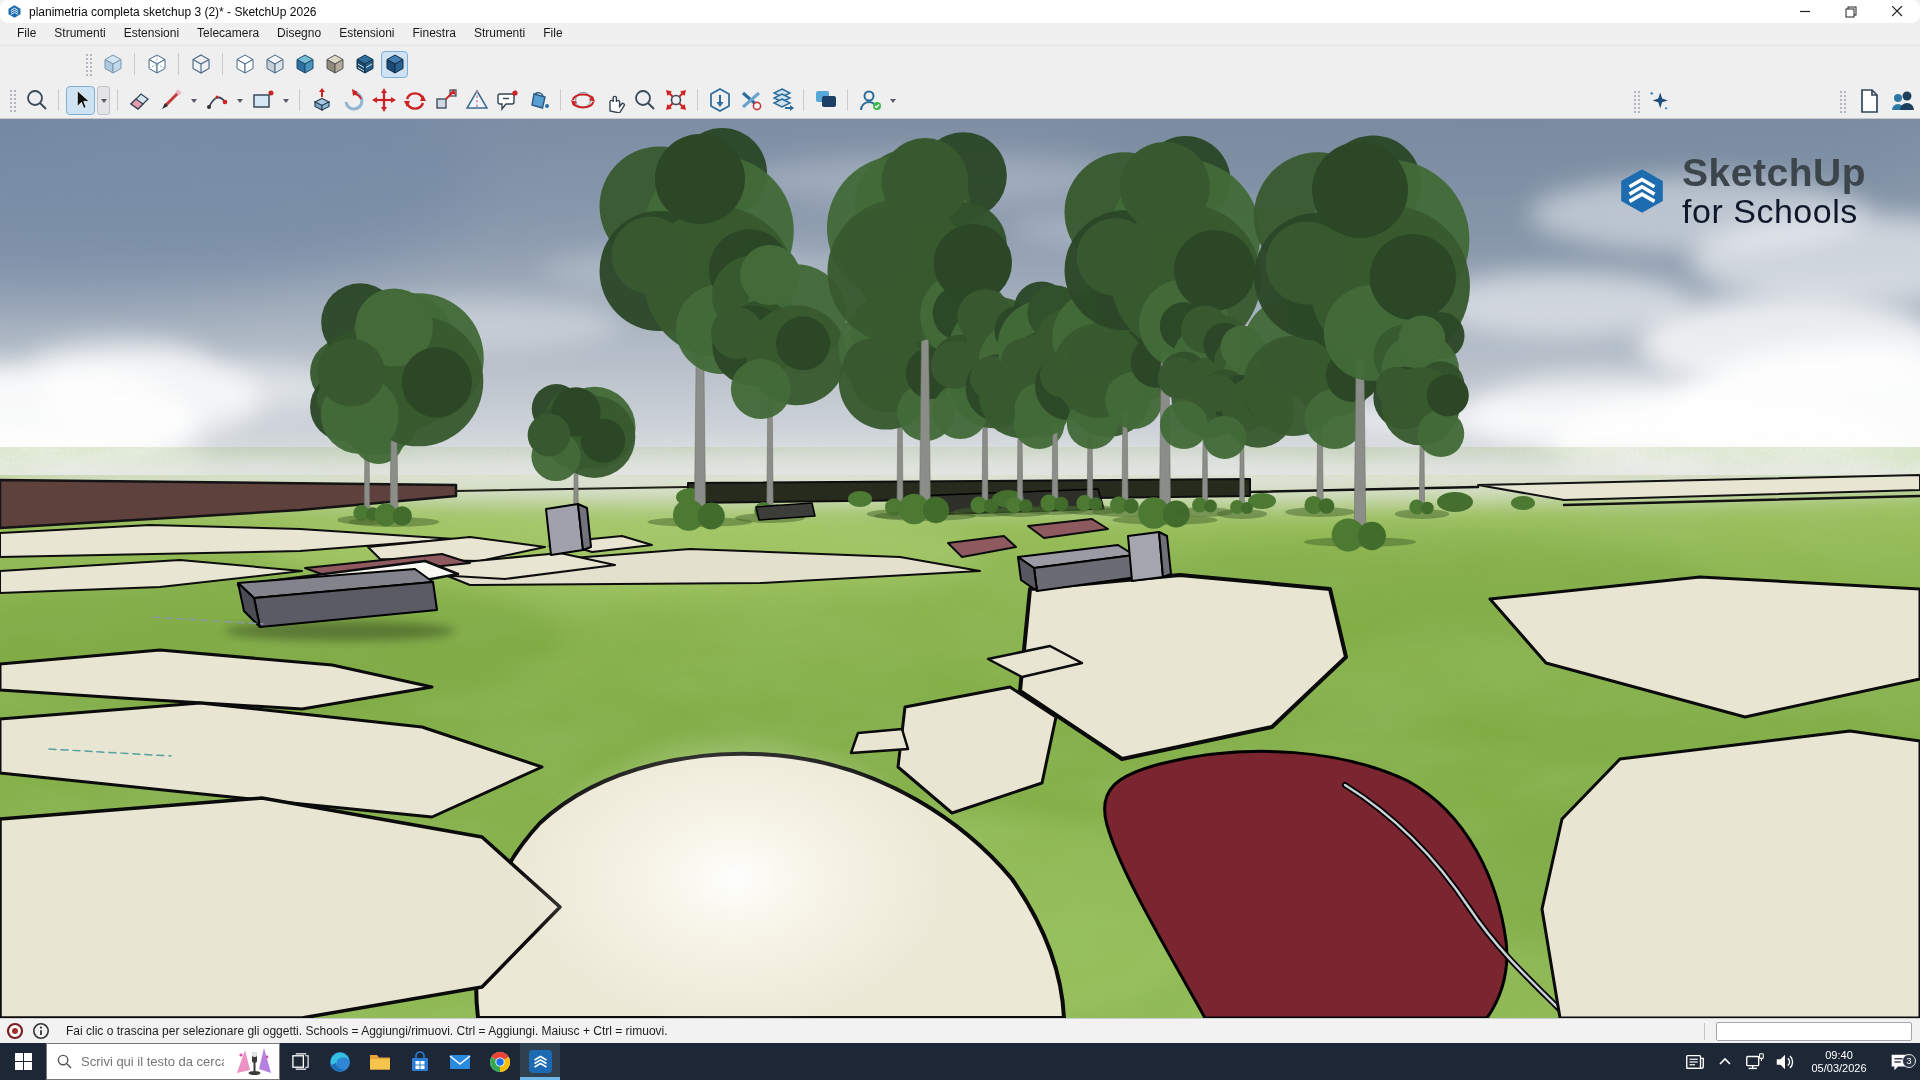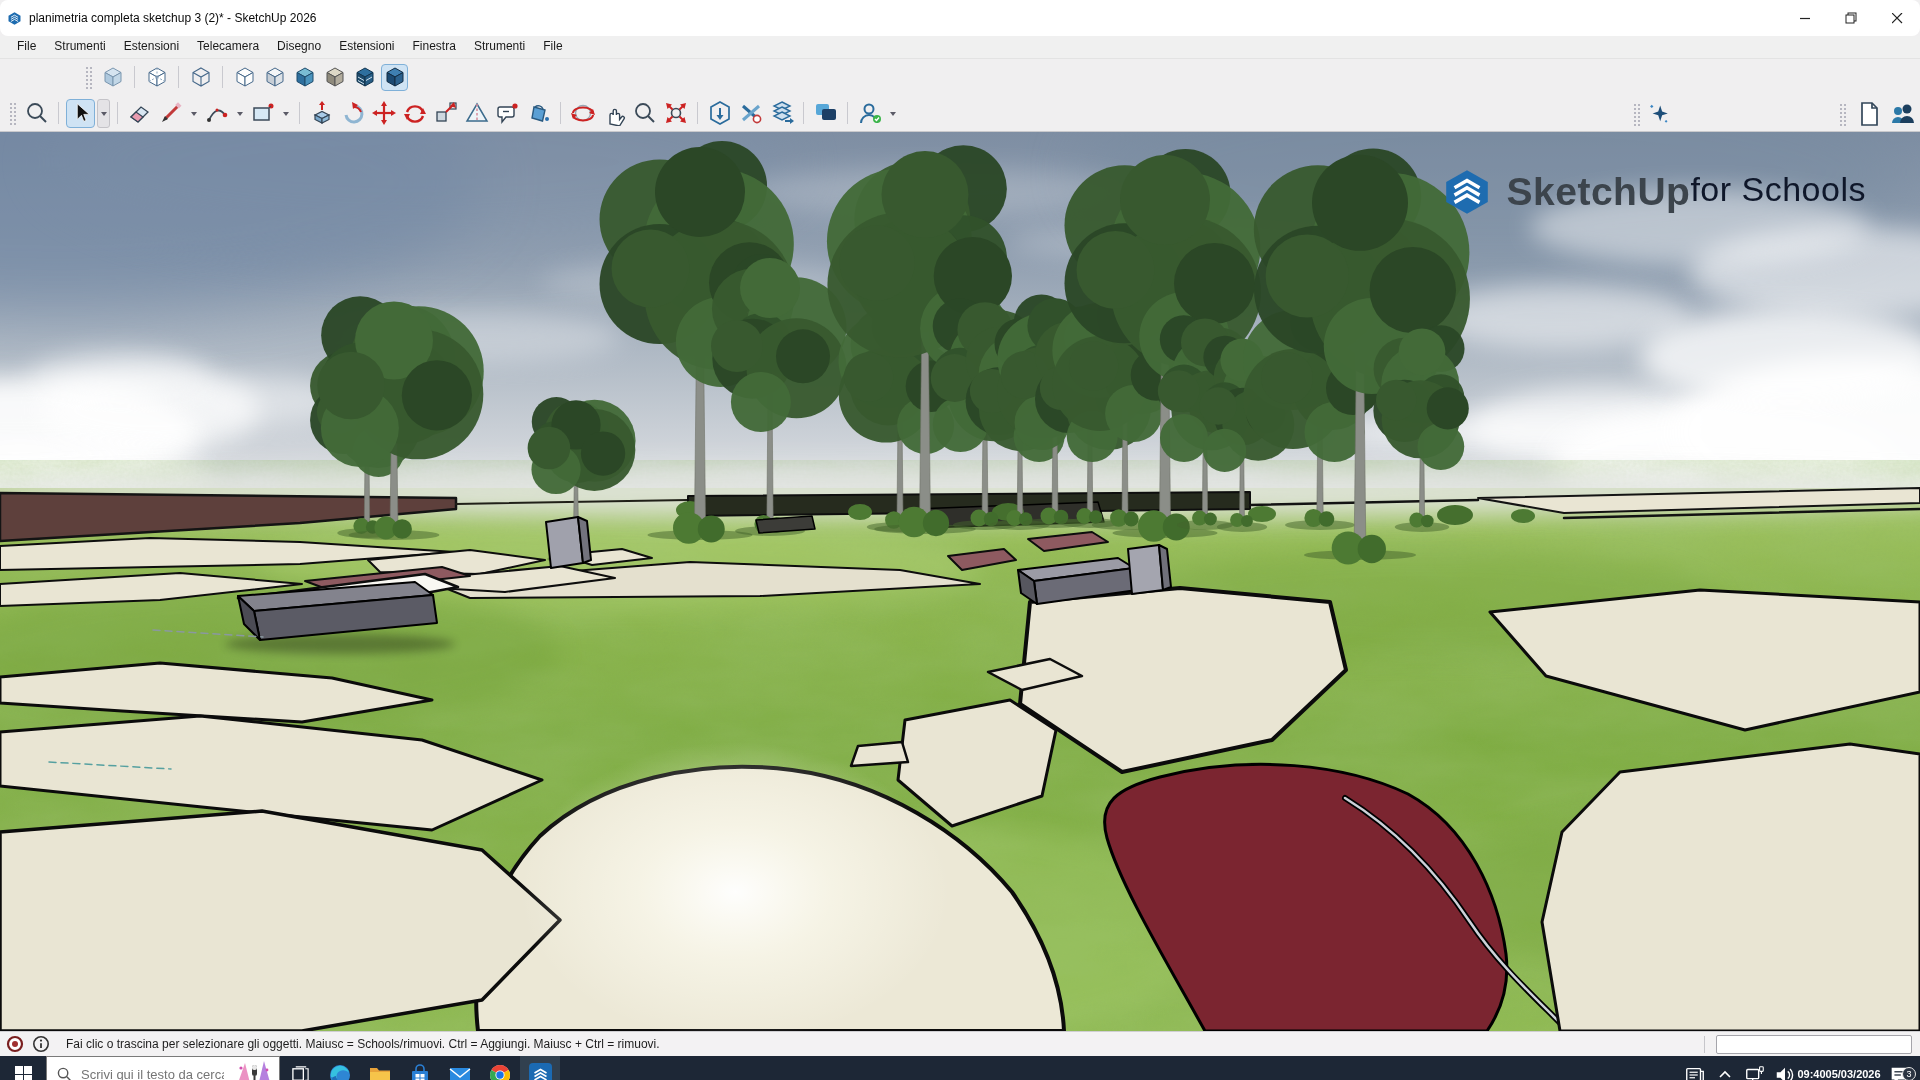--- a/index.html
+++ b/index.html
@@ -1,20 +1,20 @@
 <!DOCTYPE html>
 <html style="--accent: #1e6cb0; --toolbar_bg: #f0eff0; --taskbar_bg: #1d2736; --select_highlight: #cfe3f4; --grass: #84b145; --cream: #e9e5d3; --maroon: #7b2530; --mauve: #8e5a60; --wall_brown: #5e403c; --sky_top: #7e8ea3;"><head>
 <meta charset="utf-8">
 <style>
   html,body{margin:0;padding:0;background:#333;}
   *{box-sizing:border-box;}
   #app{position:relative;width:1920px;height:1080px;font-family:"Liberation Sans",sans-serif;background:#f0eff0;overflow:hidden;}
 
   
-  .titlebar{height:36px;background:#ffffff;display:flex;align-items:center;padding-left:7px;border-radius:8px;}
+  .titlebar{height:23px;background:#ffffff;display:flex;align-items:center;padding-left:7px;border-radius:8px;}
   .titlebar .tb-title{font-size:12px;color:#0a0a0a;margin-left:7px;flex:0 0 auto;}
   .tb-spacer{flex:1;}
   .winbtn{width:46px;height:23px;display:flex;align-items:center;justify-content:center;}
 
   
   .menubar{height:23px;background:#f0f0f0;display:flex;padding-left:8px;border-bottom:1px solid #e3e3e3;}
   .menu-item{font-size:12px;color:#1a1a1a;padding:3px 9px;cursor:default;}
 
   
   .toolbar1{height:36px;background:#f0eff0;display:flex;align-items:center;padding-left:80px;gap:3px;}
@@ -27,40 +27,40 @@
   .ddbtn{width:13px;height:27px;display:flex;align-items:center;justify-content:center;border:1px solid transparent;border-radius:3px;background:transparent;padding:0;}
   .ddbtn.boxed{background:#e4e3e6;border:1px solid #c4c3c8;height:29px;}
   .ddbtn i{width:0;height:0;border:3.5px solid transparent;border-top:4.5px solid #5a5a66;margin-top:4px;}
   .tb-right-ai{position:absolute;left:1628px;top:0;height:37px;display:flex;align-items:center;}
   .tb-right-end{position:absolute;right:4px;top:0;height:37px;display:flex;align-items:center;gap:4px;}
 
   
   .viewport{position:relative;width:1920px;height:899px;background:#cfd3d8;}
   .viewport svg.scene{display:block;}
   .watermark{position:absolute;top:34px;right:54px;display:flex;align-items:center;gap:14px;pointer-events:none;}
-  .wm-text{display:flex;flex-direction:row;line-height:1.04;}
+  .wm-text{display:flex;flex-direction:column;line-height:1.04;}
   .wm-line1{font-size:39px;font-weight:700;color:#3c444c;letter-spacing:.5px;}
   .wm-line2{font-size:34px;font-weight:400;color:#0f172a;letter-spacing:.5px;}
 
   
   .statusbar{height:25px;background:#f3f2f3;border-top:1px solid #cfcfd2;display:flex;align-items:center;padding-left:6px;position:relative;}
   .status-msg{font-size:12px;color:#1d1d1d;margin-left:16px;}
   .status-sep{position:absolute;right:215px;top:4px;width:1px;height:17px;background:#c6c6ca;}
   .measure-input{position:absolute;right:8px;top:3px;width:196px;height:19px;border:1px solid #a5a5ab;border-radius:2px;background:#fff;font-size:11px;padding:0 4px;}
 
   
   .taskbar{height:37px;background:#1d2736;display:flex;align-items:stretch;color:#fff;}
   .tk-start{width:46px;display:flex;align-items:center;justify-content:center;}
   .tk-search{width:234px;background:#ffffff;border:1px solid #7a7a7a;display:flex;align-items:center;padding:0 4px 0 10px;gap:7px;}
   .tk-search input{border:none;outline:none;flex:1;font-size:13px;color:#444;font-family:"Liberation Sans",sans-serif;background:transparent;min-width:10px;}
   .tk-cell{width:40px;display:flex;align-items:center;justify-content:center;}
   .tk-cell.appactive{background:#31404f;box-shadow:inset 0 -3px 0 #6cb6e8;}
   .tk-tray{margin-left:auto;display:flex;align-items:center;}
   .tk-tray .tk-cell{width:30px;}
-  .tk-clock{width:78px;display:flex;flex-direction:row;align-items:center;justify-content:center;font-size:11px;line-height:13px;font-weight:bold;}
+  .tk-clock{width:78px;display:flex;flex-direction:column;align-items:center;justify-content:flex-end;font-size:11px;line-height:13px;}
   .tk-action{position:relative;width:42px;display:flex;align-items:center;justify-content:center;}
   .tk-badge{position:absolute;right:4px;bottom:5px;min-width:14px;height:14px;border-radius:8px;background:#2b3442;border:1px solid #e8e8e8;color:#fff;font-size:9px;display:flex;align-items:center;justify-content:center;padding:0 2px;}
 </style>
 </head>
 <body>
 
 <div id="app">
 
   <div class="titlebar">
     <svg width="15" height="15" viewBox="0 0 50 50">
@@ -877,21 +877,21 @@
   <div class="statusbar">
     <svg width="18" height="18" viewBox="0 0 18 18">
         <circle cx="9" cy="9" r="7" fill="#fff" stroke="#7a1f1f" stroke-width="2.2"></circle>
         <circle cx="9" cy="9" r="3" fill="#a03030"></circle>
       </svg>
     <svg width="18" height="18" viewBox="0 0 18 18" style="margin-left:8px">
         <circle cx="9" cy="9" r="7.2" fill="none" stroke="#333" stroke-width="1.6"></circle>
         <circle cx="9" cy="5.6" r="1.1" fill="#333"></circle>
         <line x1="9" y1="8.2" x2="9" y2="13" stroke="#333" stroke-width="1.8"></line>
       </svg>
-    <span class="status-msg">Fai clic o trascina per selezionare gli oggetti. Maiusc = Schools/rimuovi. Ctrl = Aggiungi. Maiusc + Ctrl = rimuovi.</span>
+    <span class="status-msg">Fai clic o trascina per selezionare gli oggetti. Schools = Aggiungi/rimuovi. Ctrl = Aggiungi. Maiusc + Ctrl = rimuovi.</span>
     <div class="status-sep"></div>
     <input class="measure-input" value="" style="">
   </div>
 
   <div class="taskbar">
     <div class="tk-start">
       <svg width="17" height="17" viewBox="0 0 17 17">
           <rect x="0" y="0" width="8" height="8" fill="#fff"></rect>
           <rect x="9" y="0" width="8" height="8" fill="#fff"></rect>
           <rect x="0" y="9" width="8" height="8" fill="#fff"></rect>

